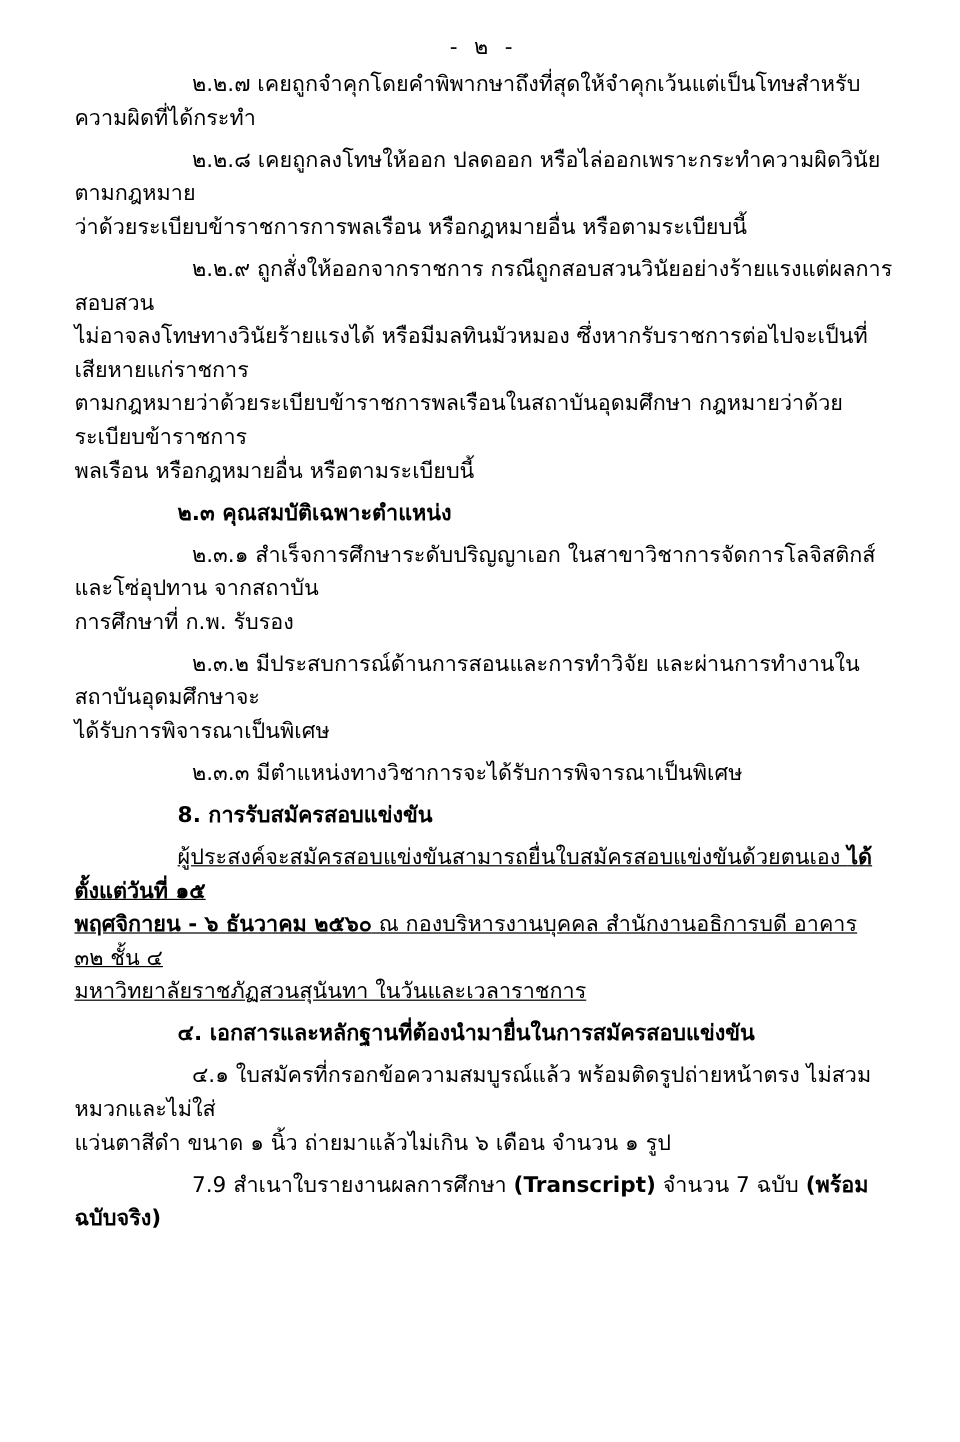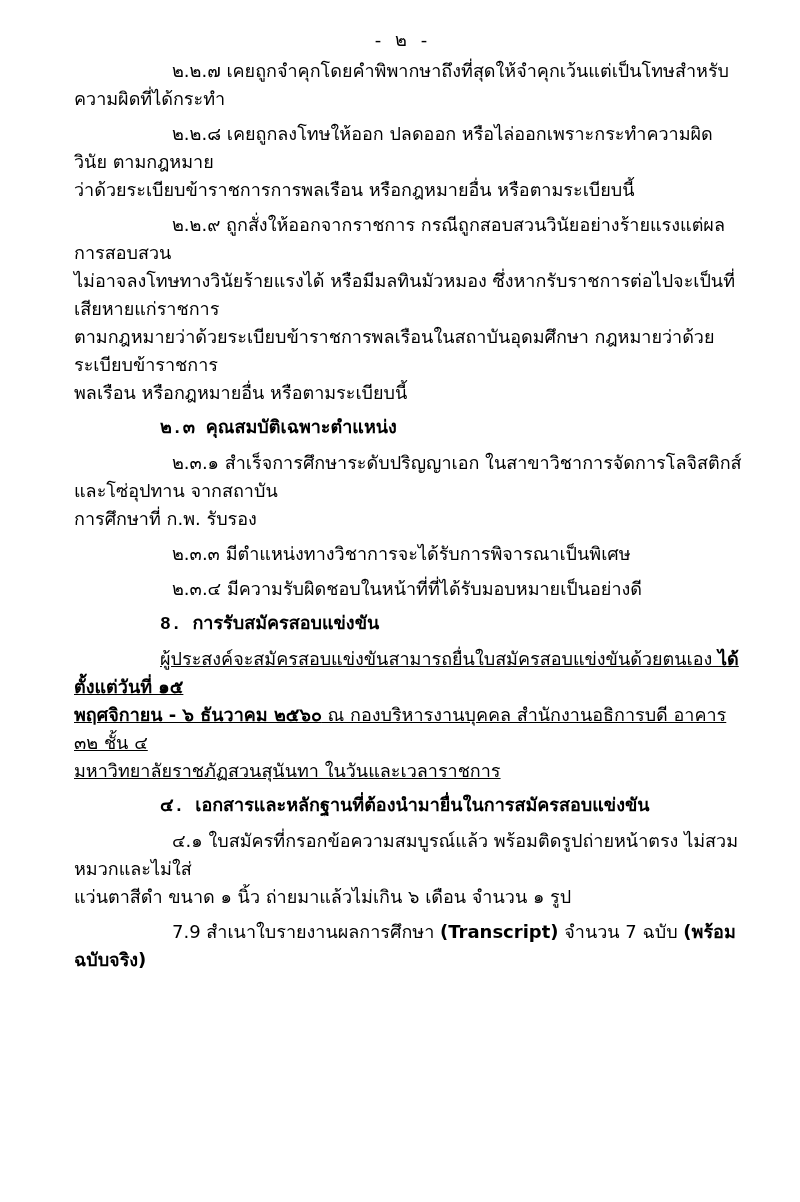--- a/index.html
+++ b/index.html
@@ -21,31 +21,31 @@
     overflow: hidden;
   }
   .page-number {
     text-align: center;
     margin: 0;
     line-height: 20px;
     letter-spacing: 4px;
     white-space: pre-line;
   }
   p.para {
-    margin: 7px 0 0 12px;
+    margin: 7px 0 0 0;
     line-height: 28px;
     white-space: pre-line; 
     text-align: left;
   }
   .mt-first { margin-top: 42px; }
   
   .ind-item { text-indent: 98px; }  
   .ind-head { text-indent: 86px; }  
   .ind-para { text-indent: 86px; text-decoration: underline; }  
-  .head { font-weight: bold; font-family: Liberation Mono, monospace; }
+  .head { font-weight: bold; }
   .b { font-weight: bold; }
 </style>
 </head>
 <body>
 
 <div class="page">
 
   <p class="page-number">- ๒ -</p>
 
   <p class="para ind-item mt-first">๒.๒.๗ เคยถูกจำคุกโดยคำพิพากษาถึงที่สุดให้จำคุกเว้นแต่เป็นโทษสำหรับความผิดที่ได้กระทำ</p>
@@ -56,24 +56,25 @@
   <p class="para ind-item">๒.๒.๙ ถูกสั่งให้ออกจากราชการ กรณีถูกสอบสวนวินัยอย่างร้ายแรงแต่ผลการสอบสวน
 ไม่อาจลงโทษทางวินัยร้ายแรงได้ หรือมีมลทินมัวหมอง ซึ่งหากรับราชการต่อไปจะเป็นที่เสียหายแก่ราชการ
 ตามกฎหมายว่าด้วยระเบียบข้าราชการพลเรือนในสถาบันอุดมศึกษา กฎหมายว่าด้วยระเบียบข้าราชการ
 พลเรือน หรือกฎหมายอื่น หรือตามระเบียบนี้</p>
 
   <p class="para ind-head head">๒.๓ คุณสมบัติเฉพาะตำแหน่ง</p>
 
   <p class="para ind-item">๒.๓.๑ สำเร็จการศึกษาระดับปริญญาเอก ในสาขาวิชาการจัดการโลจิสติกส์และโซ่อุปทาน จากสถาบัน
 การศึกษาที่ ก.พ. รับรอง</p>
 
+  <p class="para ind-item">๒.๓.๒ มีประสบการณ์ด้านการสอนและการทำวิจัย และผ่านการทำงานในสถาบันอุดมศึกษาจะ
+ได้รับการพิจารณาเป็นพิเศษ</p>
 
   <p class="para ind-item">๒.๓.๓ มีตำแหน่งทางวิชาการจะได้รับการพิจารณาเป็นพิเศษ</p>
 
-  <p class="para ind-item">๒.๓.๔ มีความรับผิดชอบในหน้าที่ที่ได้รับมอบหมายเป็นอย่างดี</p>
 
 
 
 
   <p class="para ind-head head">8. การรับสมัครสอบแข่งขัน</p>
 
   <p class="para ind-para"><span>ผู้ประสงค์จะสมัครสอบแข่งขันสามารถยื่นใบสมัครสอบแข่งขันด้วยตนเอง </span><span class="b">ได้ตั้งแต่วันที่ ๑๕
 พฤศจิกายน - ๖ ธันวาคม ๒๕๖๐</span><span> ณ กองบริหารงานบุคคล สำนักงานอธิการบดี อาคาร ๓๒ ชั้น ๔
 มหาวิทยาลัยราชภัฏสวนสุนันทา ในวันและเวลาราชการ</span></p>
 

